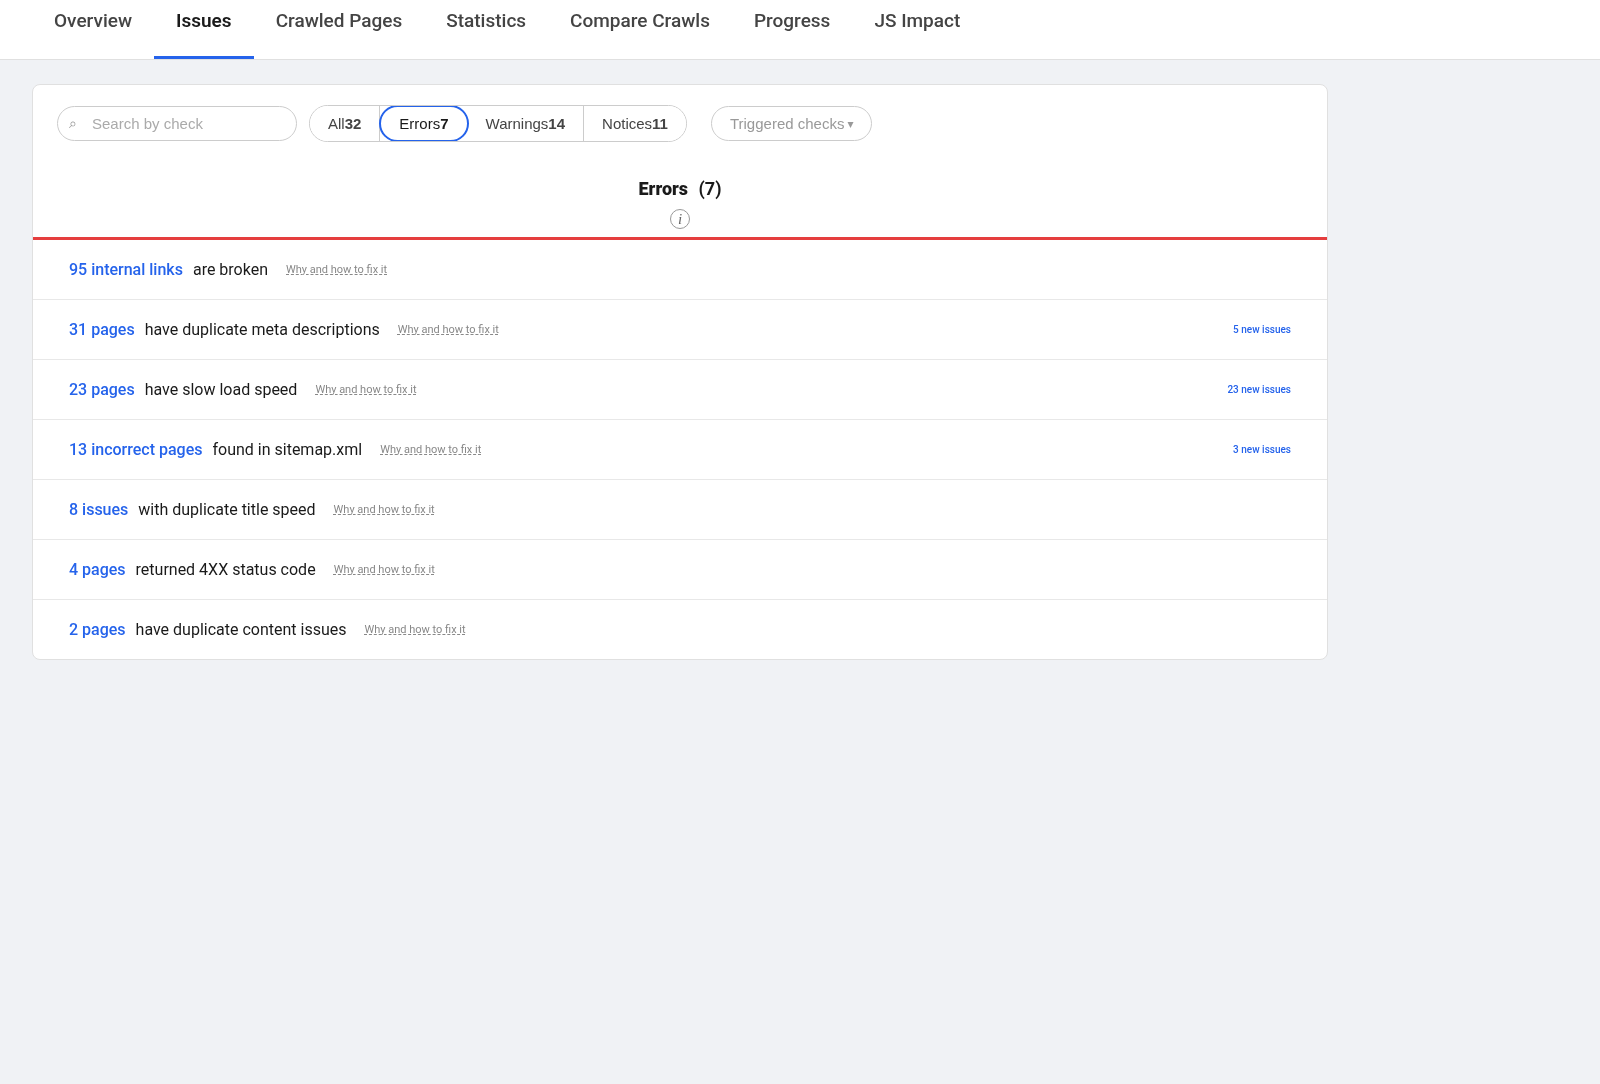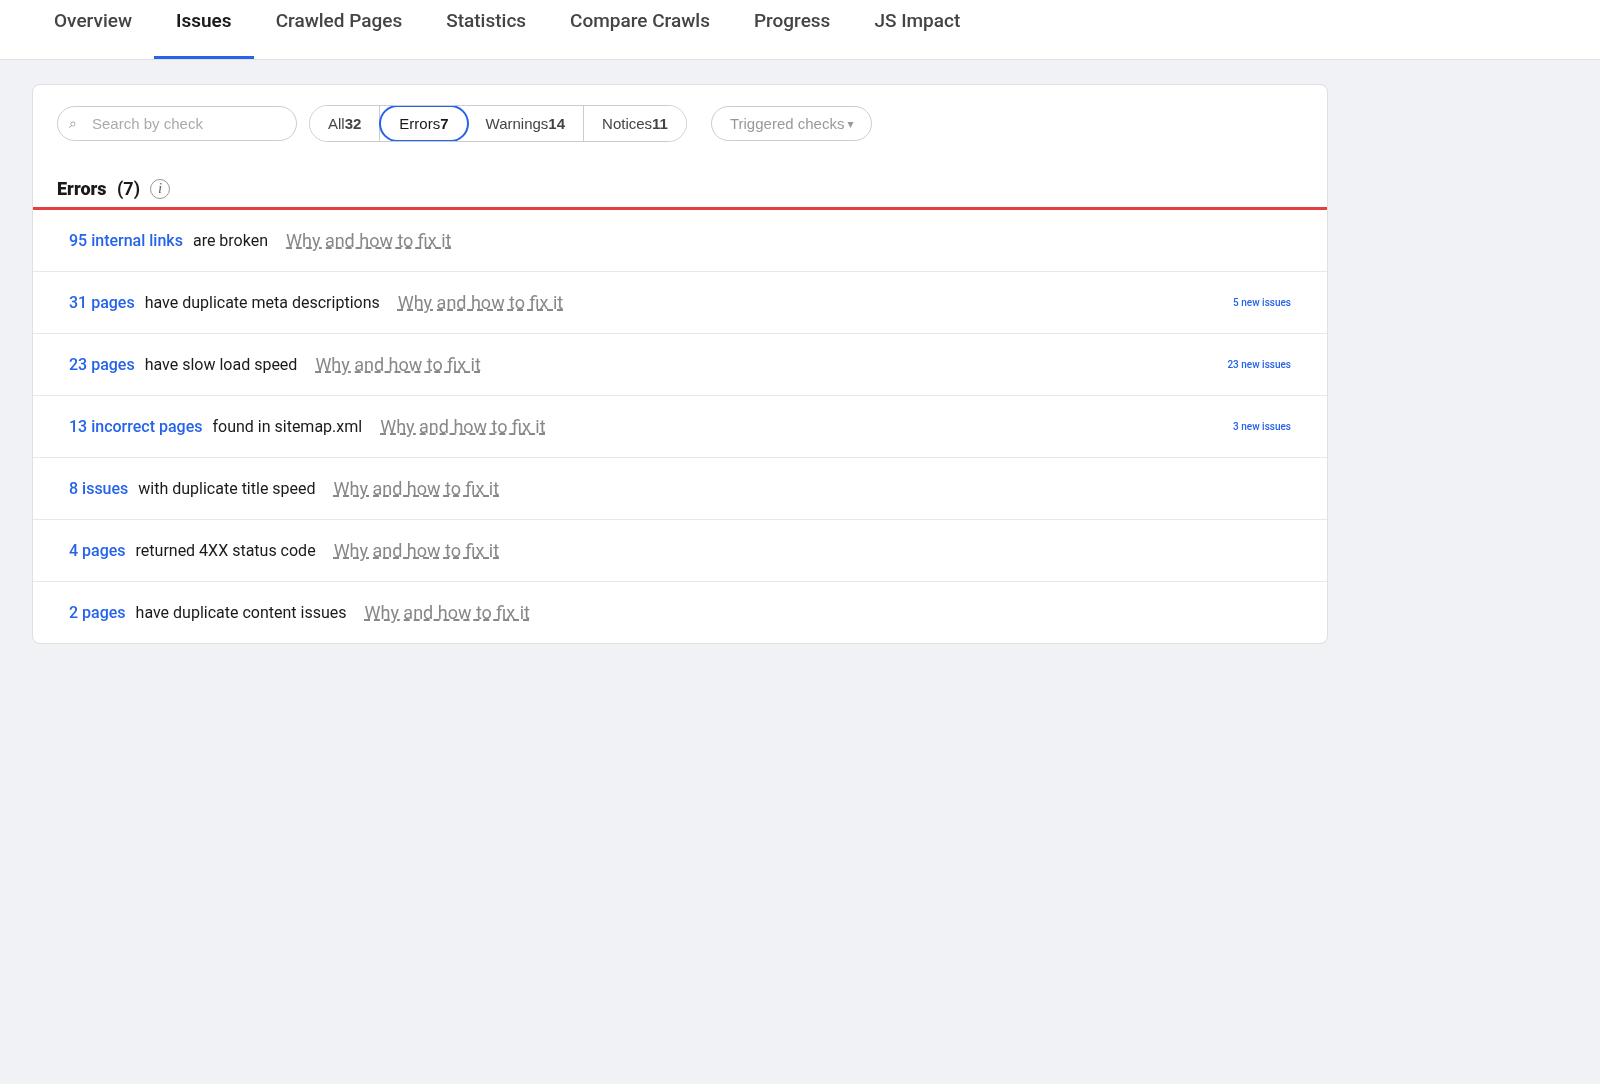--- a/index.html
+++ b/index.html
@@ -153,20 +153,21 @@
       padding: 16px 24px 8px 24px;
     }
 
     .section-title {
       font-size: 18px;
       font-weight: 700;
       color: #1a1a1a;
       display: flex;
       align-items: center;
       gap: 10px;
+      flex-direction: column;
     }
 
     .section-title .info-icon {
       font-size: 15px;
       color: #666;
       font-style: italic;
       font-weight: 400;
       font-family: serif;
       border: 1px solid #999;
       border-radius: 50%;
@@ -215,21 +216,21 @@
 
     .issue-text {
       color: #1a1a1a;
     }
 
     .why-link {
       color: #888;
       text-decoration: underline;
       text-decoration-style: dashed;
       cursor: pointer;
-      font-size: 18px;
+      font-size: 11px;
       margin-left: 8px;
     }
 
     .new-issues-badge {
       color: #2563eb;
       font-weight: 500;
       font-size: 10px;
       white-space: nowrap;
     }
   </style>

